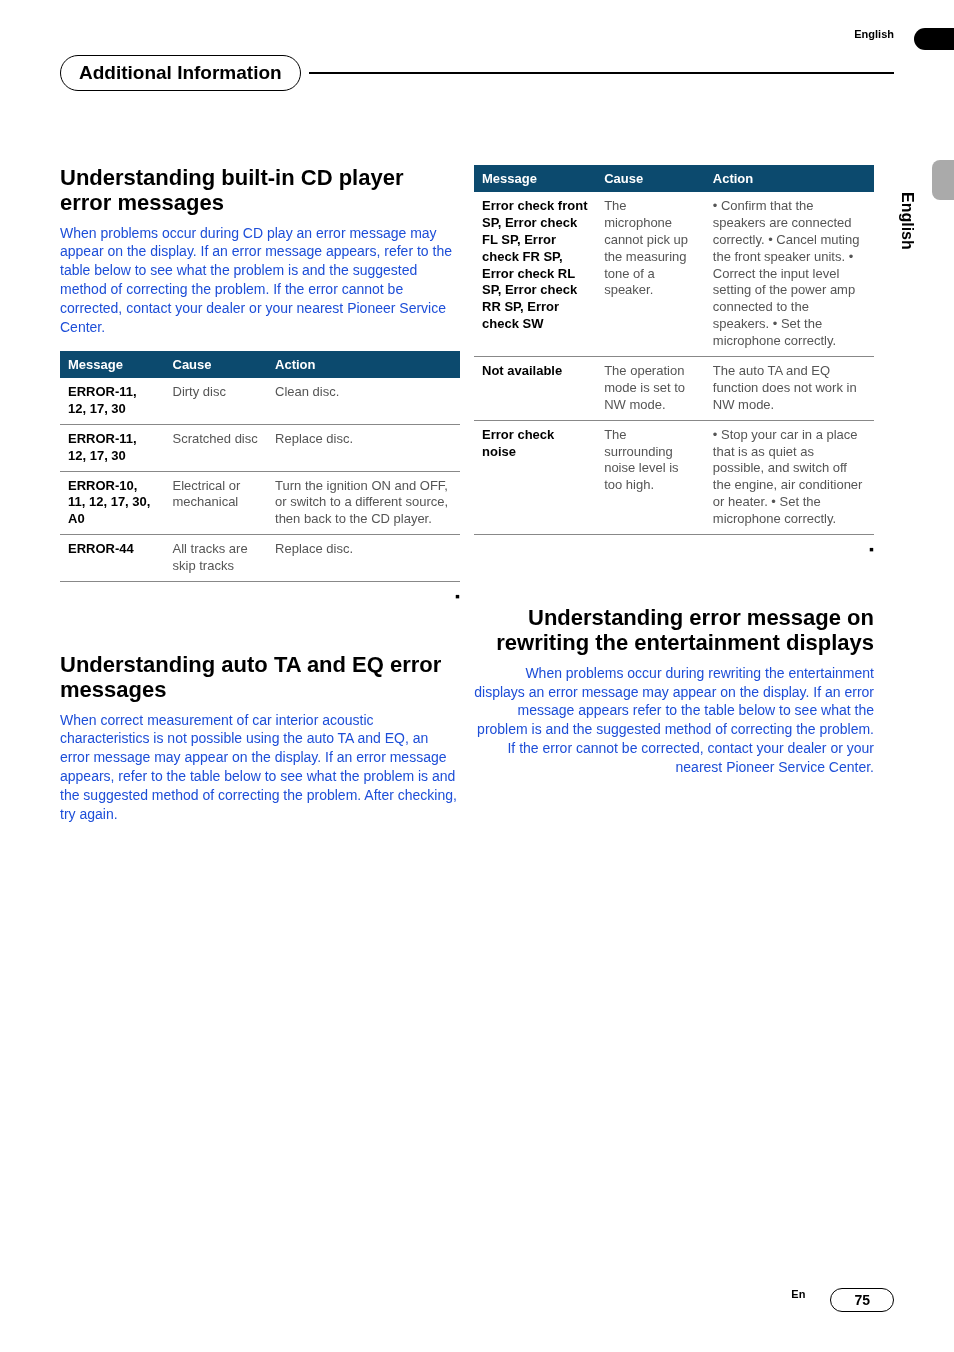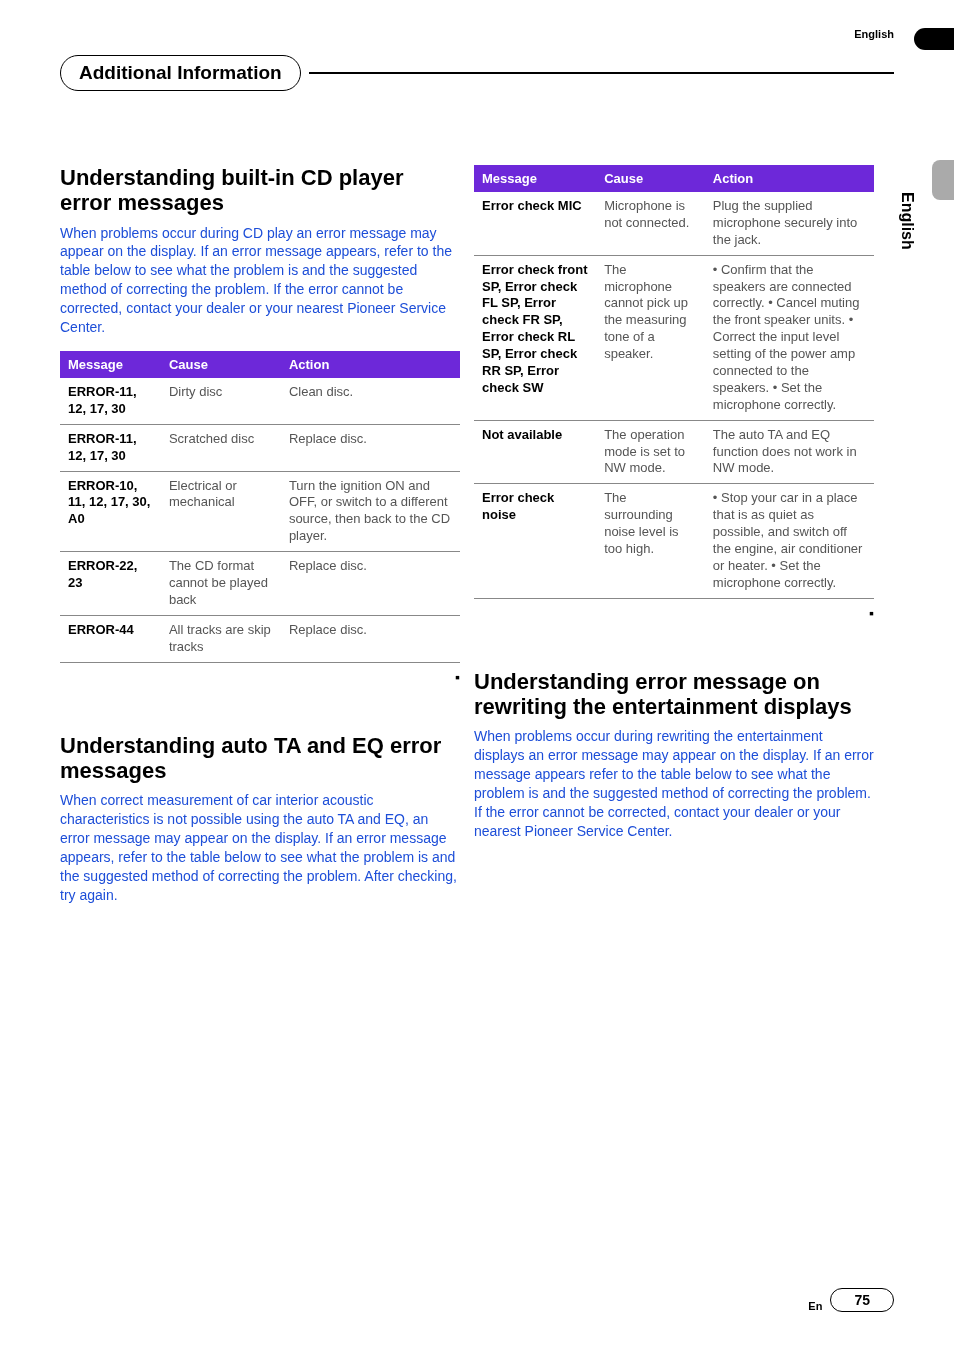--- a/index.html
+++ b/index.html
@@ -91,21 +91,21 @@
     line-height: 1.35;
     color: #1d4ed8;
     margin-bottom: 14px;
   }
   table {
     width: 100%;
     border-collapse: collapse;
     font-size: 13px;
   }
   thead th {
-    background: #6d28d9;
+    background: #0c4a6e;
     color: #fff;
     font-weight: bold;
     text-align: left;
     padding: 6px 8px;
   }
   tbody td {
     padding: 6px 8px;
     vertical-align: top;
     border-bottom: 1px solid #888;
     color: #555;
@@ -119,36 +119,36 @@
     text-align: right;
     font-size: 14px;
     margin-top: 6px;
     color: #000;
   }
   .footer {
     position: absolute;
     bottom: 40px;
     right: 60px;
     display: flex;
-    align-items: flex-end;
-    gap: 8px;
+    align-items: flex-start;
+    gap: 25px;
   }
   .footer-en {
     font-size: 11px;
     font-weight: bold;
   }
   .footer-page {
     border: 1.5px solid #000;
     border-radius: 14px;
     padding: 3px 23px;
     font-weight: bold;
     font-size: 14px;
   }
   .col1 .sec2 { margin-top: 48px; }
-  .col2 .sec2 { margin-top: 48px; }
+  .col2 .sec2 { margin-top: 48px; text-align: right; }
 </style>
 </head>
 <body>
 
 <div class="appendix">English</div>
 <div class="black-tab"></div>
 
 <div class="section-title-wrap">
   <div class="section-title-box">Additional Information</div>
   <div class="header-line"></div>
@@ -180,25 +180,20 @@
             <td class="msg">ERROR-11, 12, 17, 30</td>
             <td>Scratched disc</td>
             <td>Replace disc.</td>
           </tr>
           <tr>
             <td class="msg">ERROR-10, 11, 12, 17, 30, A0</td>
             <td>Electrical or mechanical</td>
             <td>Turn the ignition ON and OFF, or switch to a different source, then back to the CD player.</td>
           </tr>
           <tr>
-            <td class="msg">ERROR-22, 23</td>
-            <td>The CD format cannot be played back</td>
-            <td>Replace disc.</td>
-          </tr>
-          <tr>
             <td class="msg">ERROR-44</td>
             <td>All tracks are skip tracks</td>
             <td>Replace disc.</td>
           </tr>
         </tbody>
       </table>
       <div class="end-mark">▪</div>
     </div>
 
     <div class="sec2">
@@ -211,25 +206,20 @@
     <div class="sec1">
       <table>
         <thead>
           <tr>
             <th>Message</th>
             <th>Cause</th>
             <th>Action</th>
           </tr>
         </thead>
         <tbody>
-          <tr>
-            <td class="msg">Error check MIC</td>
-            <td>Microphone is not connected.</td>
-            <td>Plug the supplied microphone securely into the jack.</td>
-          </tr>
           <tr>
             <td class="msg">Error check front SP, Error check FL SP, Error check FR SP, Error check RL SP, Error check RR SP, Error check SW</td>
             <td>The microphone cannot pick up the measuring tone of a speaker.</td>
             <td>• Confirm that the speakers are connected correctly.
 • Cancel muting the front speaker units.
 • Correct the input level setting of the power amp connected to the speakers.
 • Set the microphone correctly.</td>
           </tr>
           <tr>
             <td class="msg">Not available</td>

